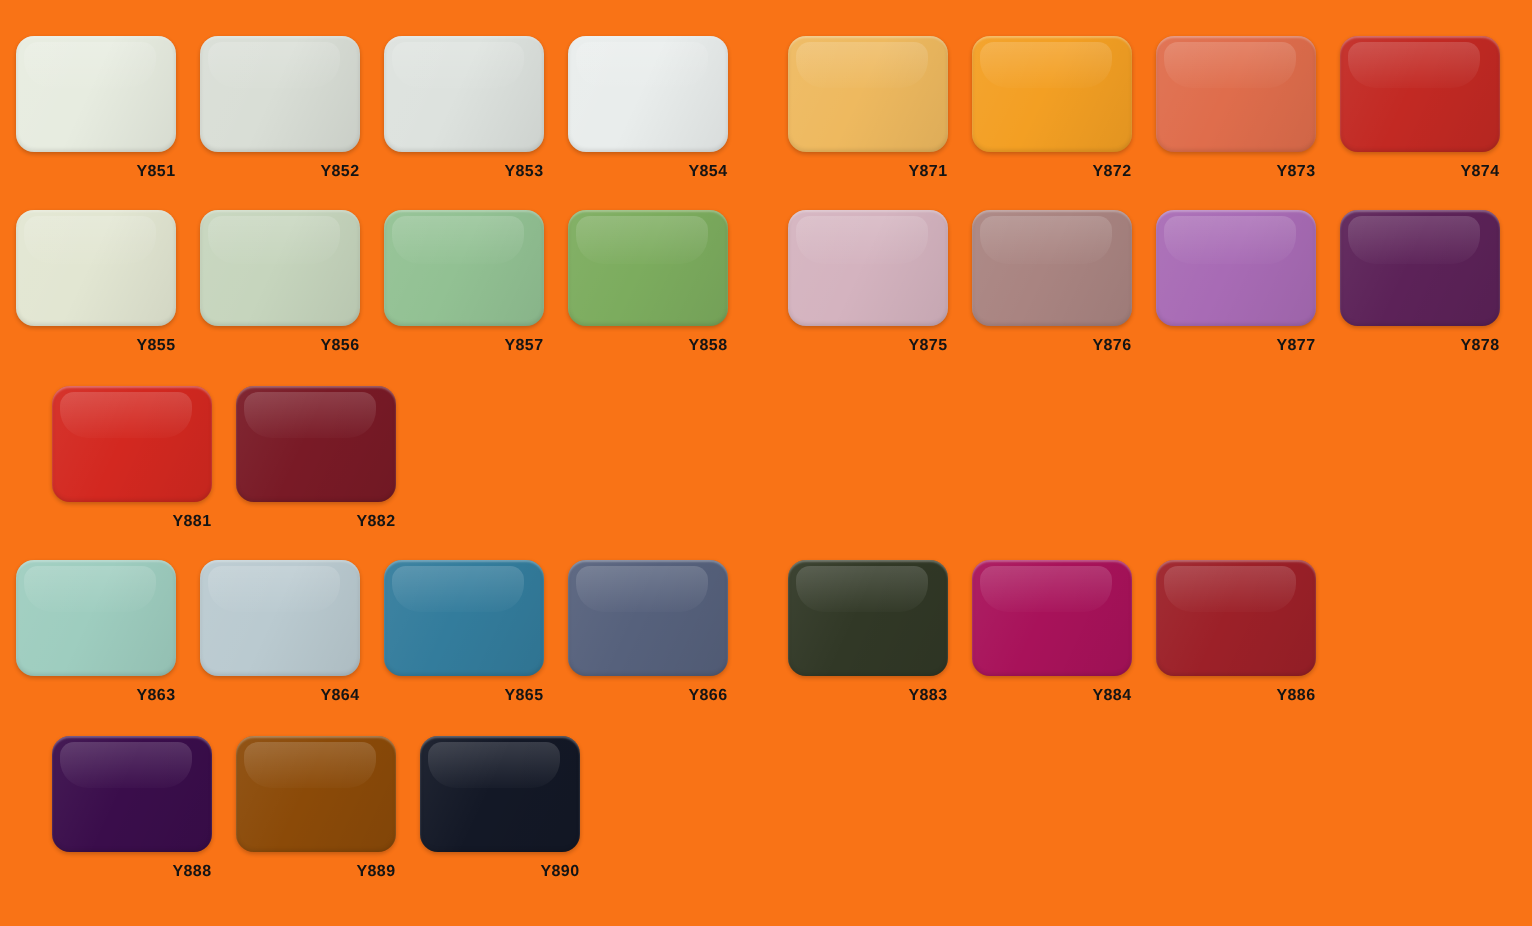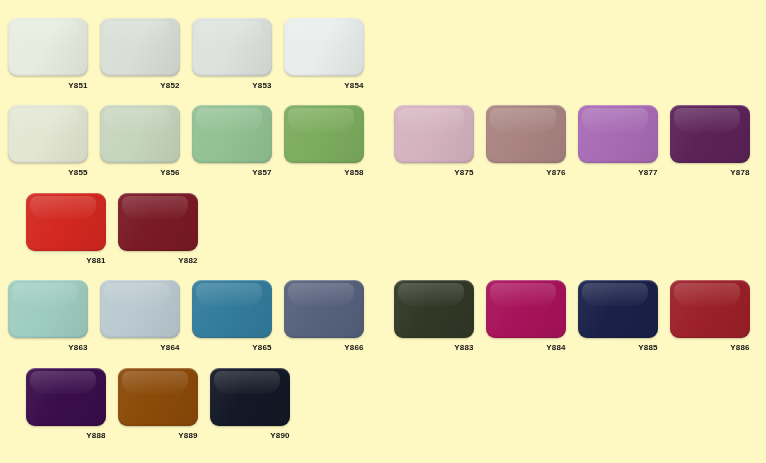--- a/index.html
+++ b/index.html
@@ -12,21 +12,21 @@
     width: 766px;
     height: 463px;
     font-family: "Liberation Sans", sans-serif;
     overflow: hidden;
   }
 
   #swatch-chart {
     position: relative;
     width: 766px;
     height: 463px;
-    background: #fef9c3;
+    background: #f97316;
     padding: 18px 8px 8px 8px;
   }
 
   .chart-rows {
     display: flex;
     flex-direction: column;
     gap: 0px;
     height: 437px;
   }
 
@@ -125,20 +125,38 @@
           <div class="swatch-cell">
             <div class="swatch-chip" style="background: rgb(221, 226, 222);"></div>
             <div class="swatch-label">Y853</div>
           </div>
           <div class="swatch-cell">
             <div class="swatch-chip" style="background: rgb(233, 237, 236);"></div>
             <div class="swatch-label">Y854</div>
           </div>
         </div>
         <div class="group-gap"></div>
+        <div class="swatch-group">
+          <div class="swatch-cell">
+            <div class="swatch-chip" style="background: rgb(238, 185, 95);"></div>
+            <div class="swatch-label">Y871</div>
+          </div>
+          <div class="swatch-cell">
+            <div class="swatch-chip" style="background: rgb(243, 159, 35);"></div>
+            <div class="swatch-label">Y872</div>
+          </div>
+          <div class="swatch-cell">
+            <div class="swatch-chip" style="background: rgb(223, 109, 76);"></div>
+            <div class="swatch-label">Y873</div>
+          </div>
+          <div class="swatch-cell">
+            <div class="swatch-chip" style="background: rgb(194, 41, 35);"></div>
+            <div class="swatch-label">Y874</div>
+          </div>
+        </div>
       </div>
       <div class="swatch-row">
         <div class="swatch-group">
           <div class="swatch-cell">
             <div class="swatch-chip" style="background: rgb(226, 230, 210);"></div>
             <div class="swatch-label">Y855</div>
           </div>
           <div class="swatch-cell">
             <div class="swatch-chip" style="background: rgb(198, 213, 189);"></div>
             <div class="swatch-label">Y856</div>
@@ -208,24 +226,20 @@
         <div class="swatch-group">
           <div class="swatch-cell">
             <div class="swatch-chip" style="background: rgb(49, 56, 38);"></div>
             <div class="swatch-label">Y883</div>
           </div>
           <div class="swatch-cell">
             <div class="swatch-chip" style="background: rgb(168, 18, 90);"></div>
             <div class="swatch-label">Y884</div>
           </div>
           <div class="swatch-cell">
-            <div class="swatch-chip" style="background: rgb(26, 33, 73);"></div>
-            <div class="swatch-label">Y885</div>
-          </div>
-          <div class="swatch-cell">
             <div class="swatch-chip" style="background: rgb(156, 32, 40);"></div>
             <div class="swatch-label">Y886</div>
           </div>
         </div>
       </div>
       <div class="swatch-row">
         <div class="group-gap"></div>
         <div class="swatch-group">
           <div class="swatch-cell">
             <div class="swatch-chip" style="background: rgb(58, 13, 75);"></div>

